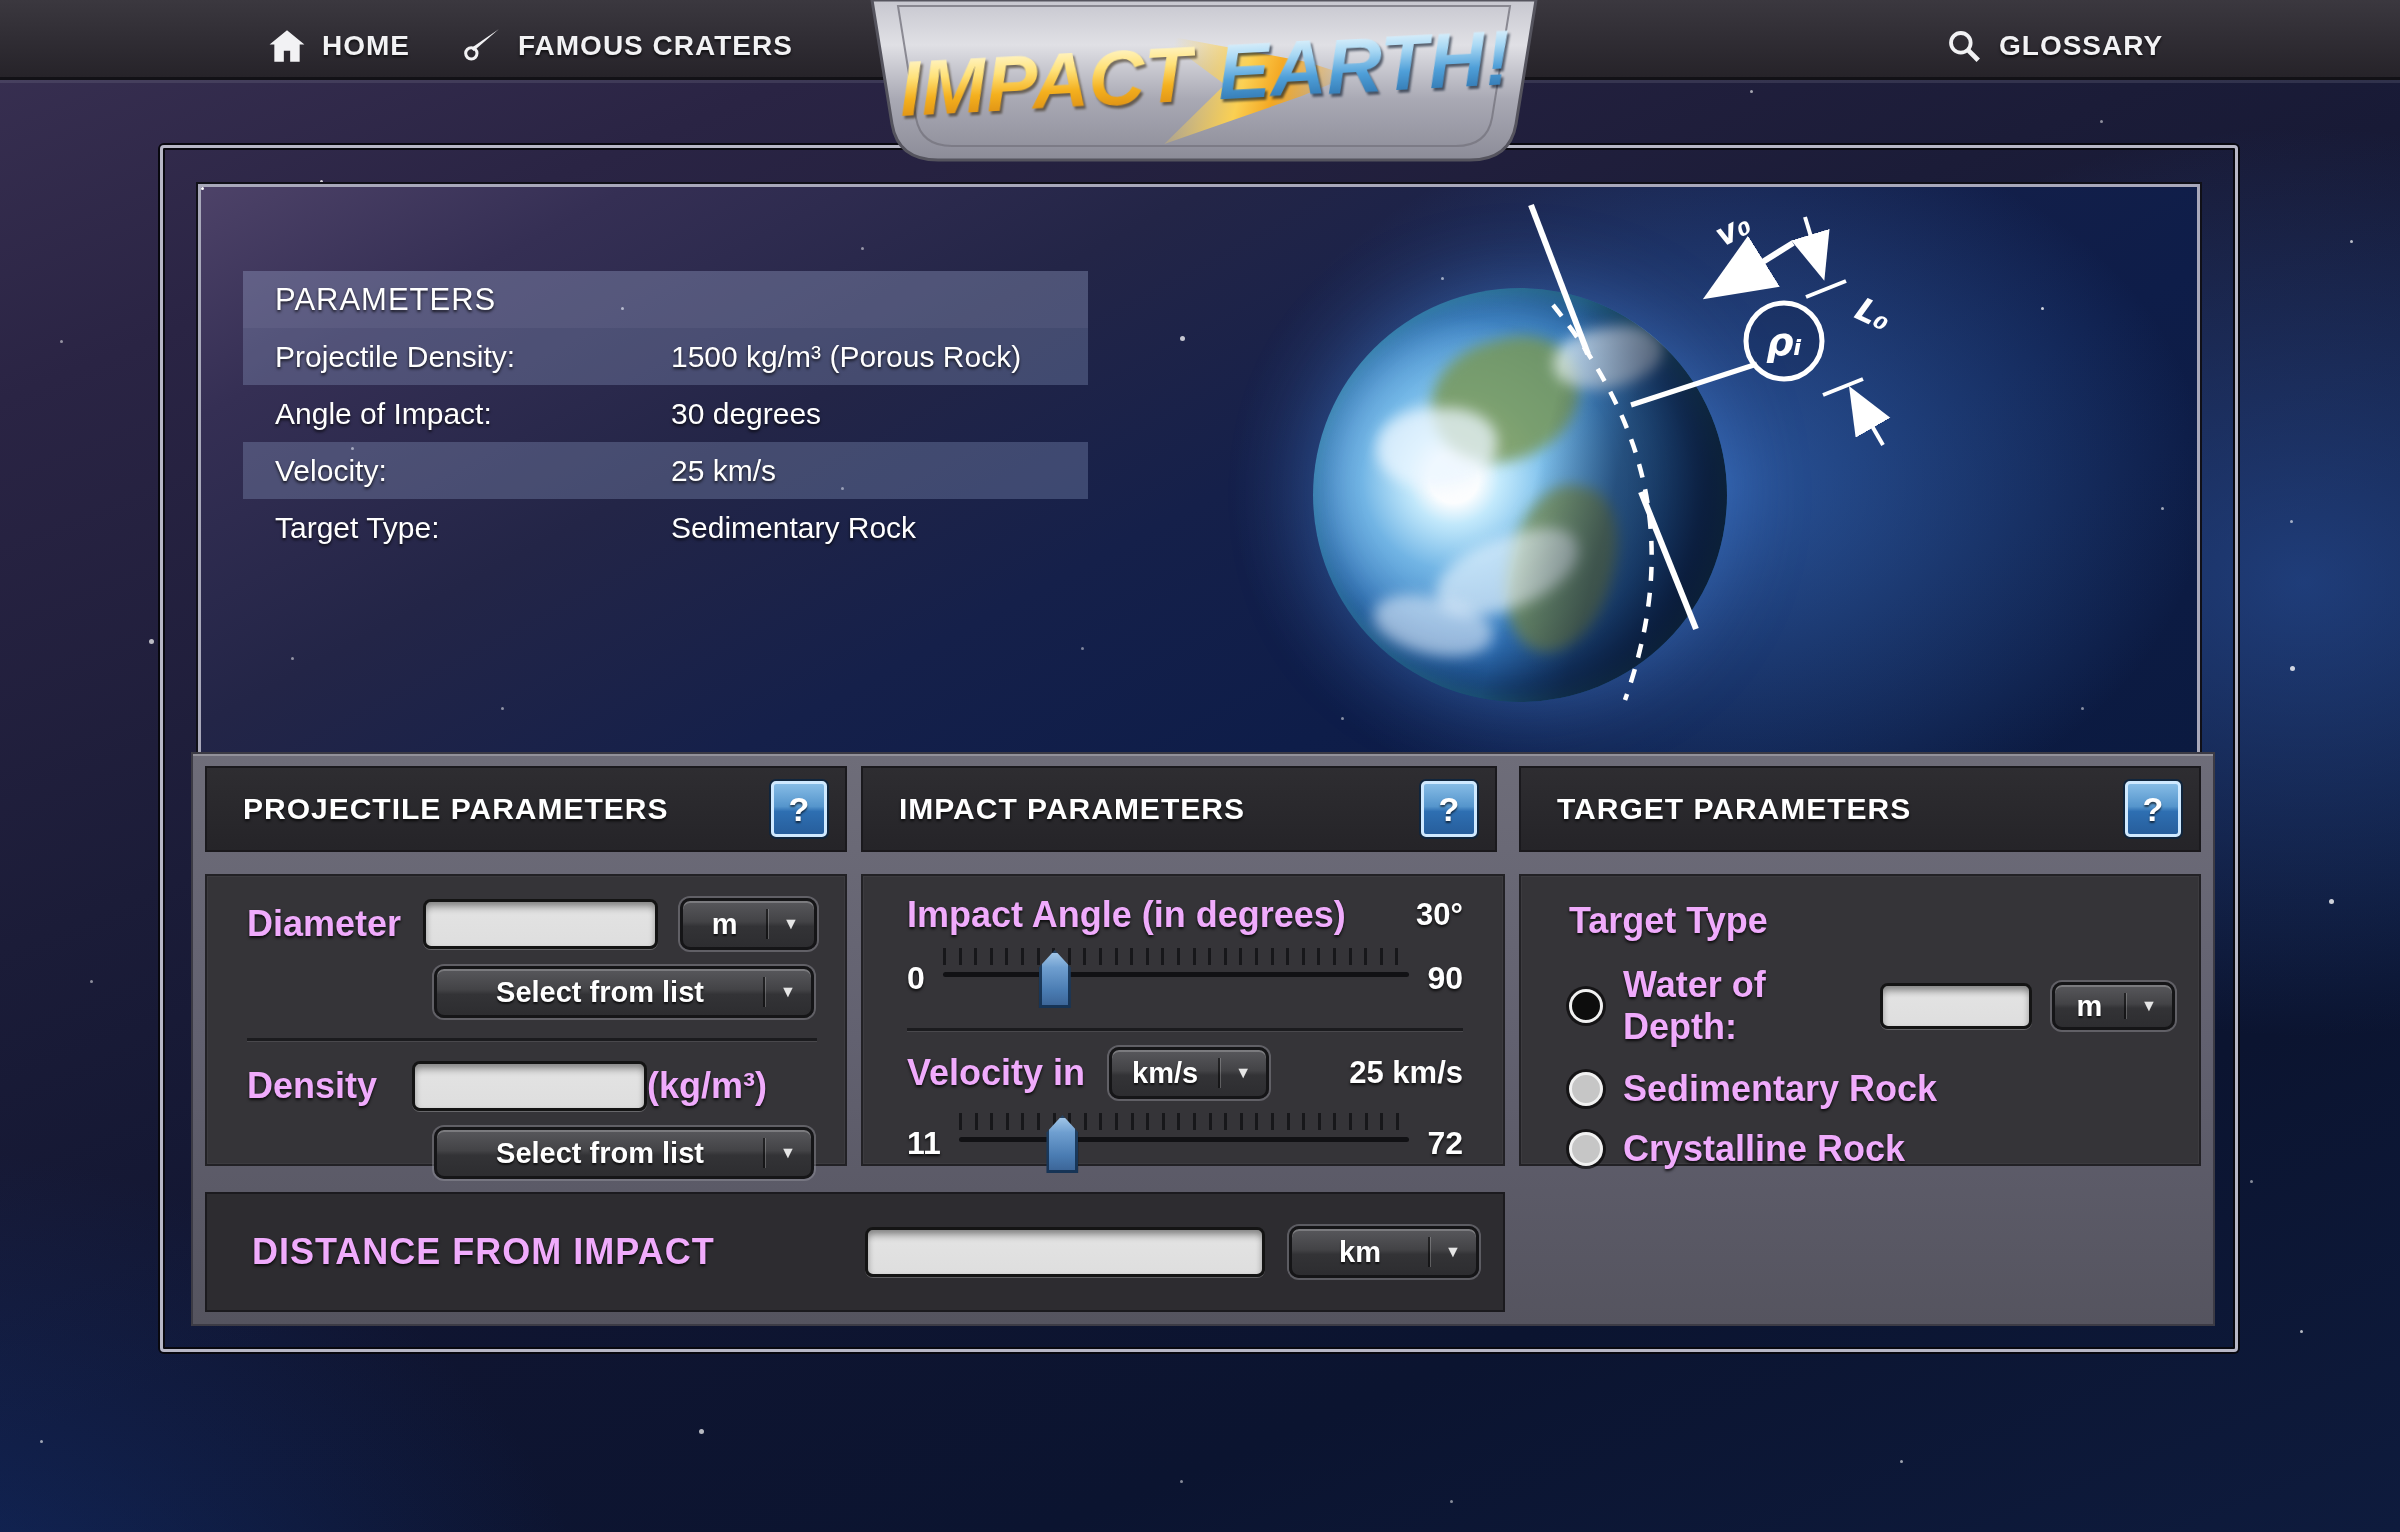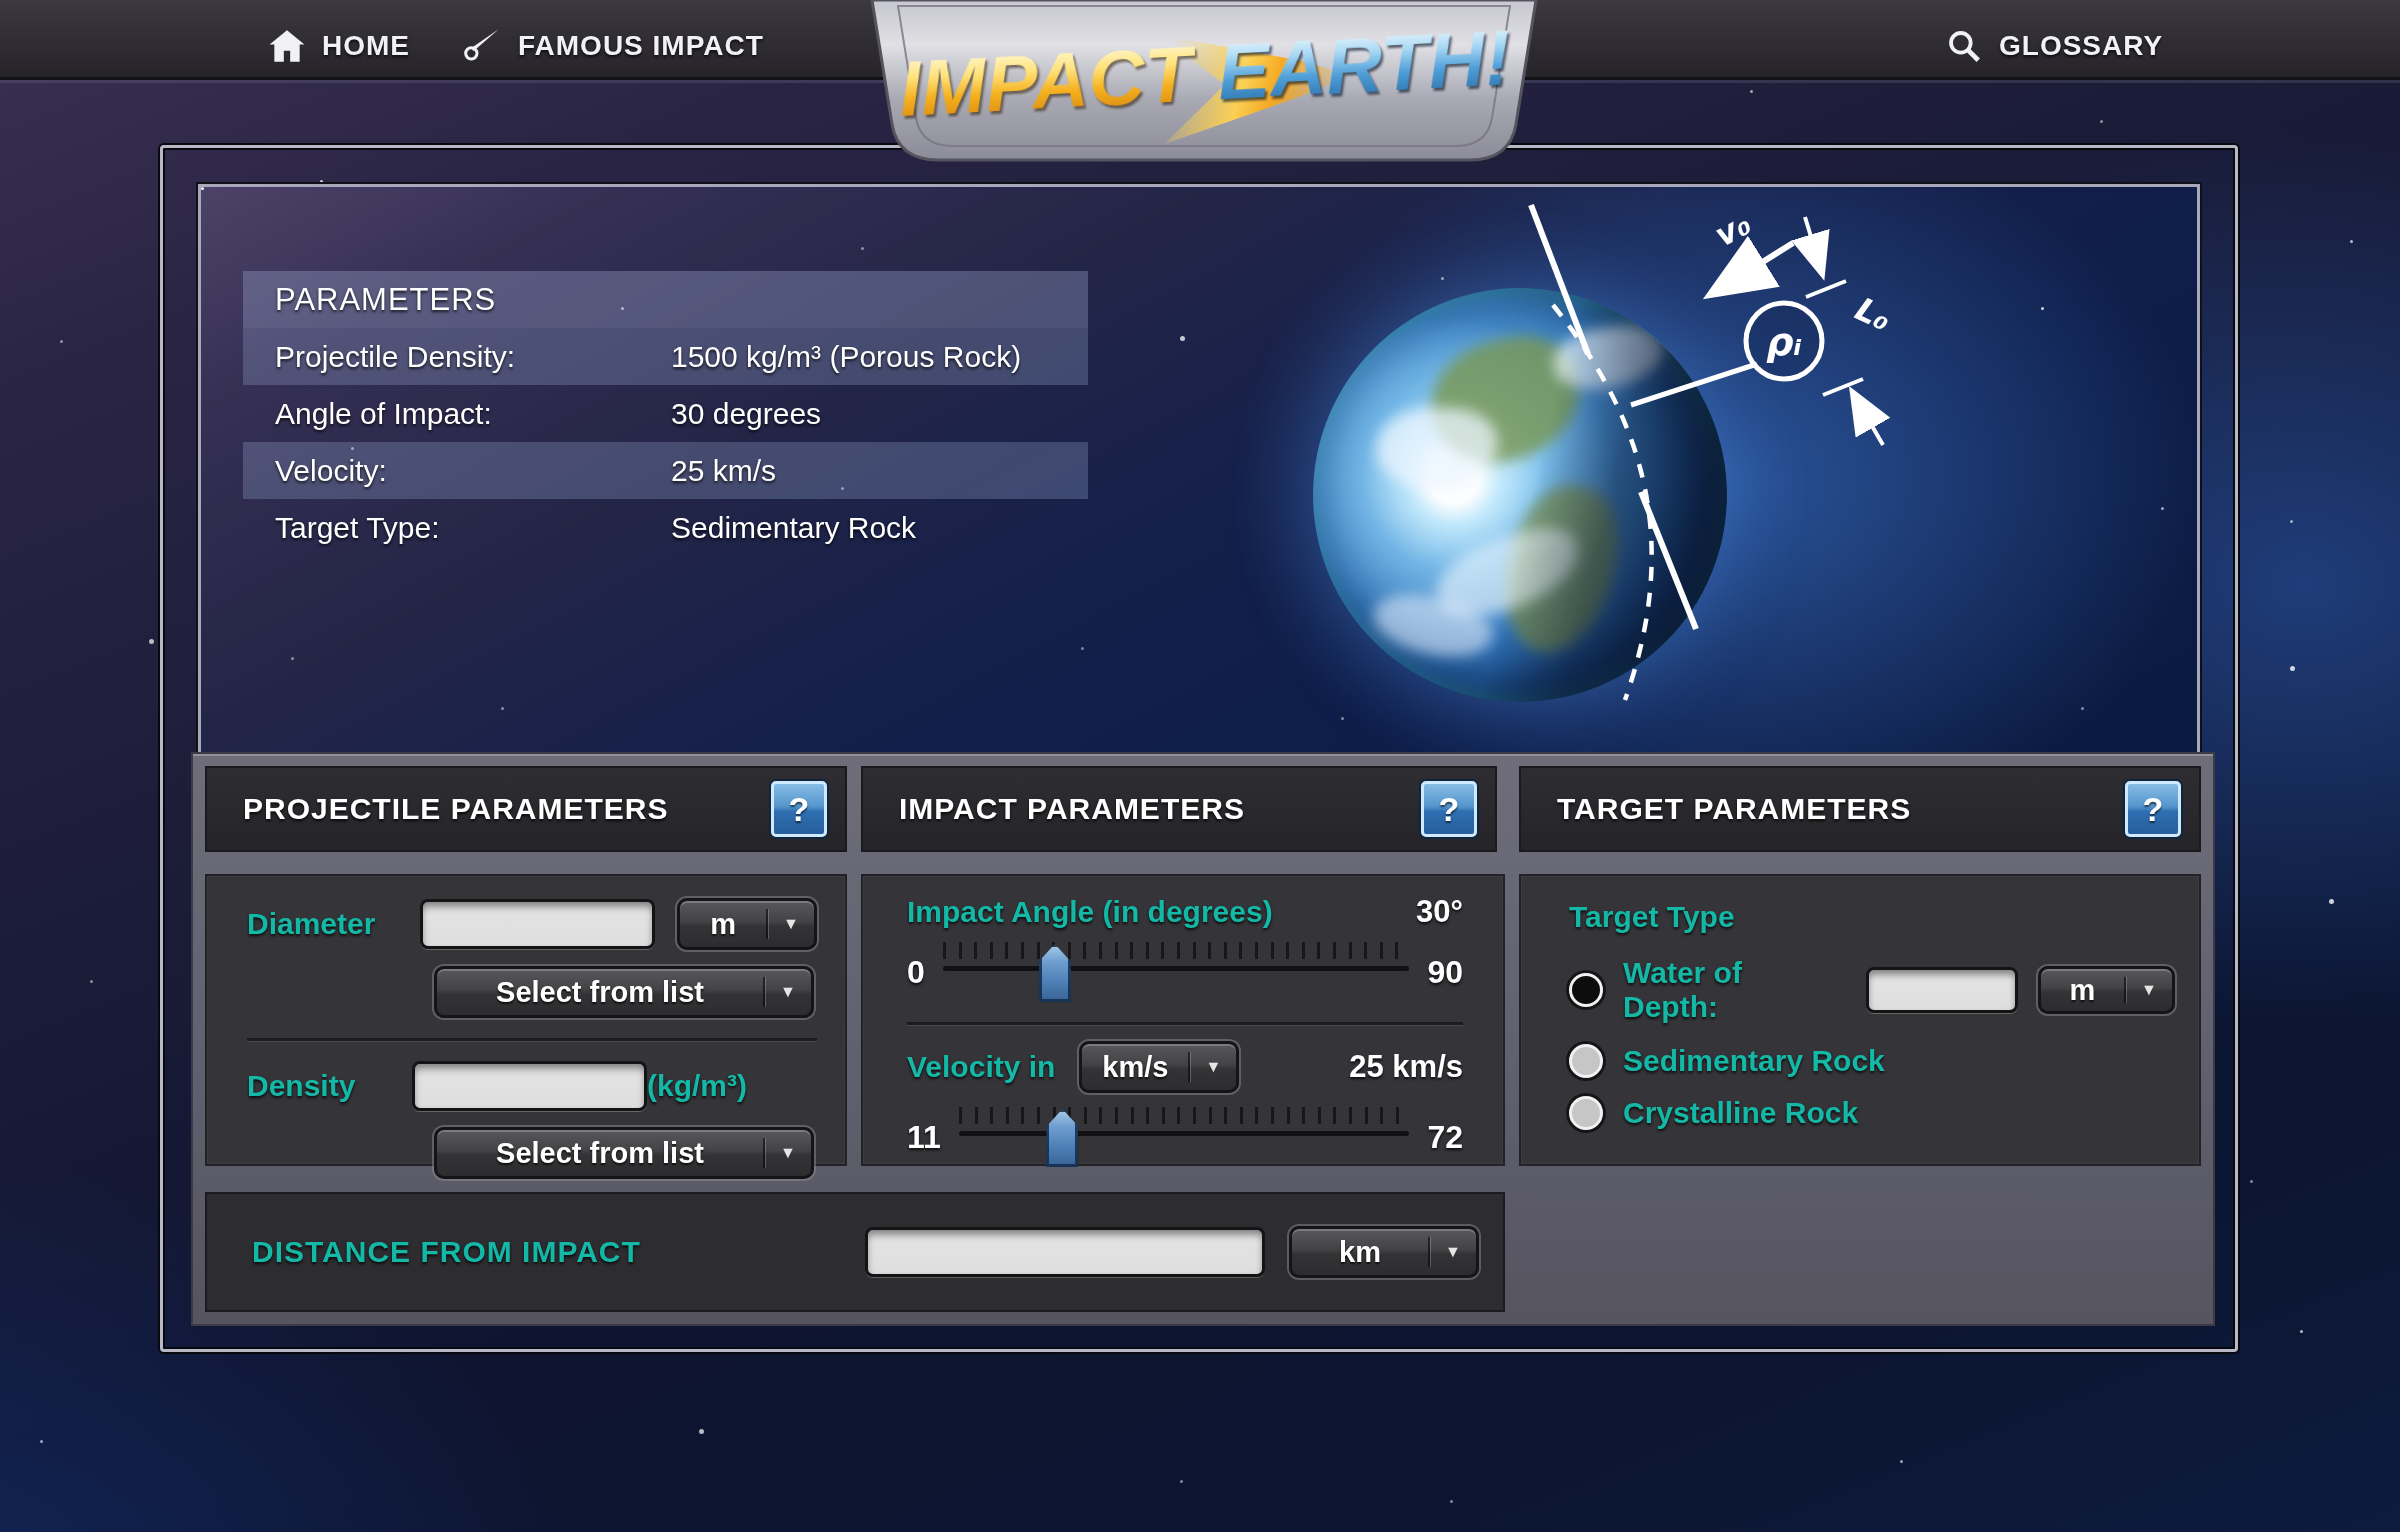--- a/index.html
+++ b/index.html
@@ -102,21 +102,21 @@
     padding:0 18px 0 36px; }
   .panel-head .pt { color:#fff; font-size:30px; font-weight:bold; letter-spacing:1px;
     text-shadow:0 2px 3px rgba(0,0,0,.8); }
   .helpbtn { width:56px; height:56px; border-radius:5px; cursor:pointer;
     background:linear-gradient(180deg,#86bce6 0%, #5595cc 45%, #2e6fb2 55%, #275e9c 100%);
     border:3px solid #cfe9ff; box-shadow:0 0 0 2px #10253c;
     color:#fff; font-size:34px; font-weight:bold; display:flex; align-items:center; justify-content:center;
     text-shadow:0 2px 2px rgba(0,0,0,.6); }
   .panel-body { position:absolute; top:874px; height:292px; background:#353438;
     border:2px solid #222125; box-shadow:inset 0 0 0 1px rgba(255,255,255,.04); color:#fff; }
-  .lbl { color:#14b8a6; font-size:30px; font-weight:bold; text-shadow:0 2px 3px rgba(0,0,0,.8); }
+  .lbl { color:#f0abfc; font-size:36px; font-weight:bold; text-shadow:0 2px 3px rgba(0,0,0,.8); }
   .tinput { background:linear-gradient(180deg,#c9c9c9 0%, #e2e2e2 30%, #dedede 100%);
     border:3px solid #141414; border-radius:8px; height:50px;
     box-shadow:inset 0 4px 6px rgba(0,0,0,.35), 0 1px 0 rgba(255,255,255,.25);
     font-size:28px; padding:0 12px; color:#222; width:235px; }
   .dd { display:flex; align-items:stretch; height:52px; border-radius:10px; cursor:pointer;
     background:linear-gradient(180deg,#58585c 0%, #434346 45%, #333336 55%, #2d2d30 100%);
     border:3px solid #151517; box-shadow:0 0 0 2px rgba(150,150,160,.45), inset 0 2px 0 rgba(255,255,255,.22); }
   .dd .dlab { flex:1; display:flex; align-items:center; justify-content:center;
     color:#fff; font-size:29px; font-weight:bold; text-shadow:0 2px 2px rgba(0,0,0,.7); padding:0 10px; }
   .dd .ddiv { width:2px; background:rgba(0,0,0,.55); box-shadow:1px 0 0 rgba(255,255,255,.22); margin:8px 0; }
@@ -168,21 +168,21 @@
       </span>
       <span>HOME</span>
     </div>
     <div class="nav-item" style="left:462px;">
       <span class="nav-icon">
         <svg width="40" height="40" viewBox="0 0 24 24">
             <path d="M22 2 L7 15 L5.4 13.4 Z" fill="#f2f2f4"></path>
             <circle cx="5.6" cy="16.4" r="3.4" fill="none" stroke="#f2f2f4" stroke-width="1.8"></circle>
           </svg>
       </span>
-      <span>FAMOUS IMPACT</span>
+      <span>FAMOUS CRATERS</span>
     </div>
     <div class="nav-item" style="left:1945px;">
       <span class="nav-icon">
         <svg width="38" height="38" viewBox="0 0 24 24">
             <circle cx="10" cy="10" r="6.2" fill="none" stroke="#f2f2f4" stroke-width="2.4"></circle>
             <line x1="14.6" y1="14.6" x2="21" y2="21" stroke="#f2f2f4" stroke-width="3"></line>
           </svg>
       </span>
       <span>GLOSSARY</span>
     </div>

